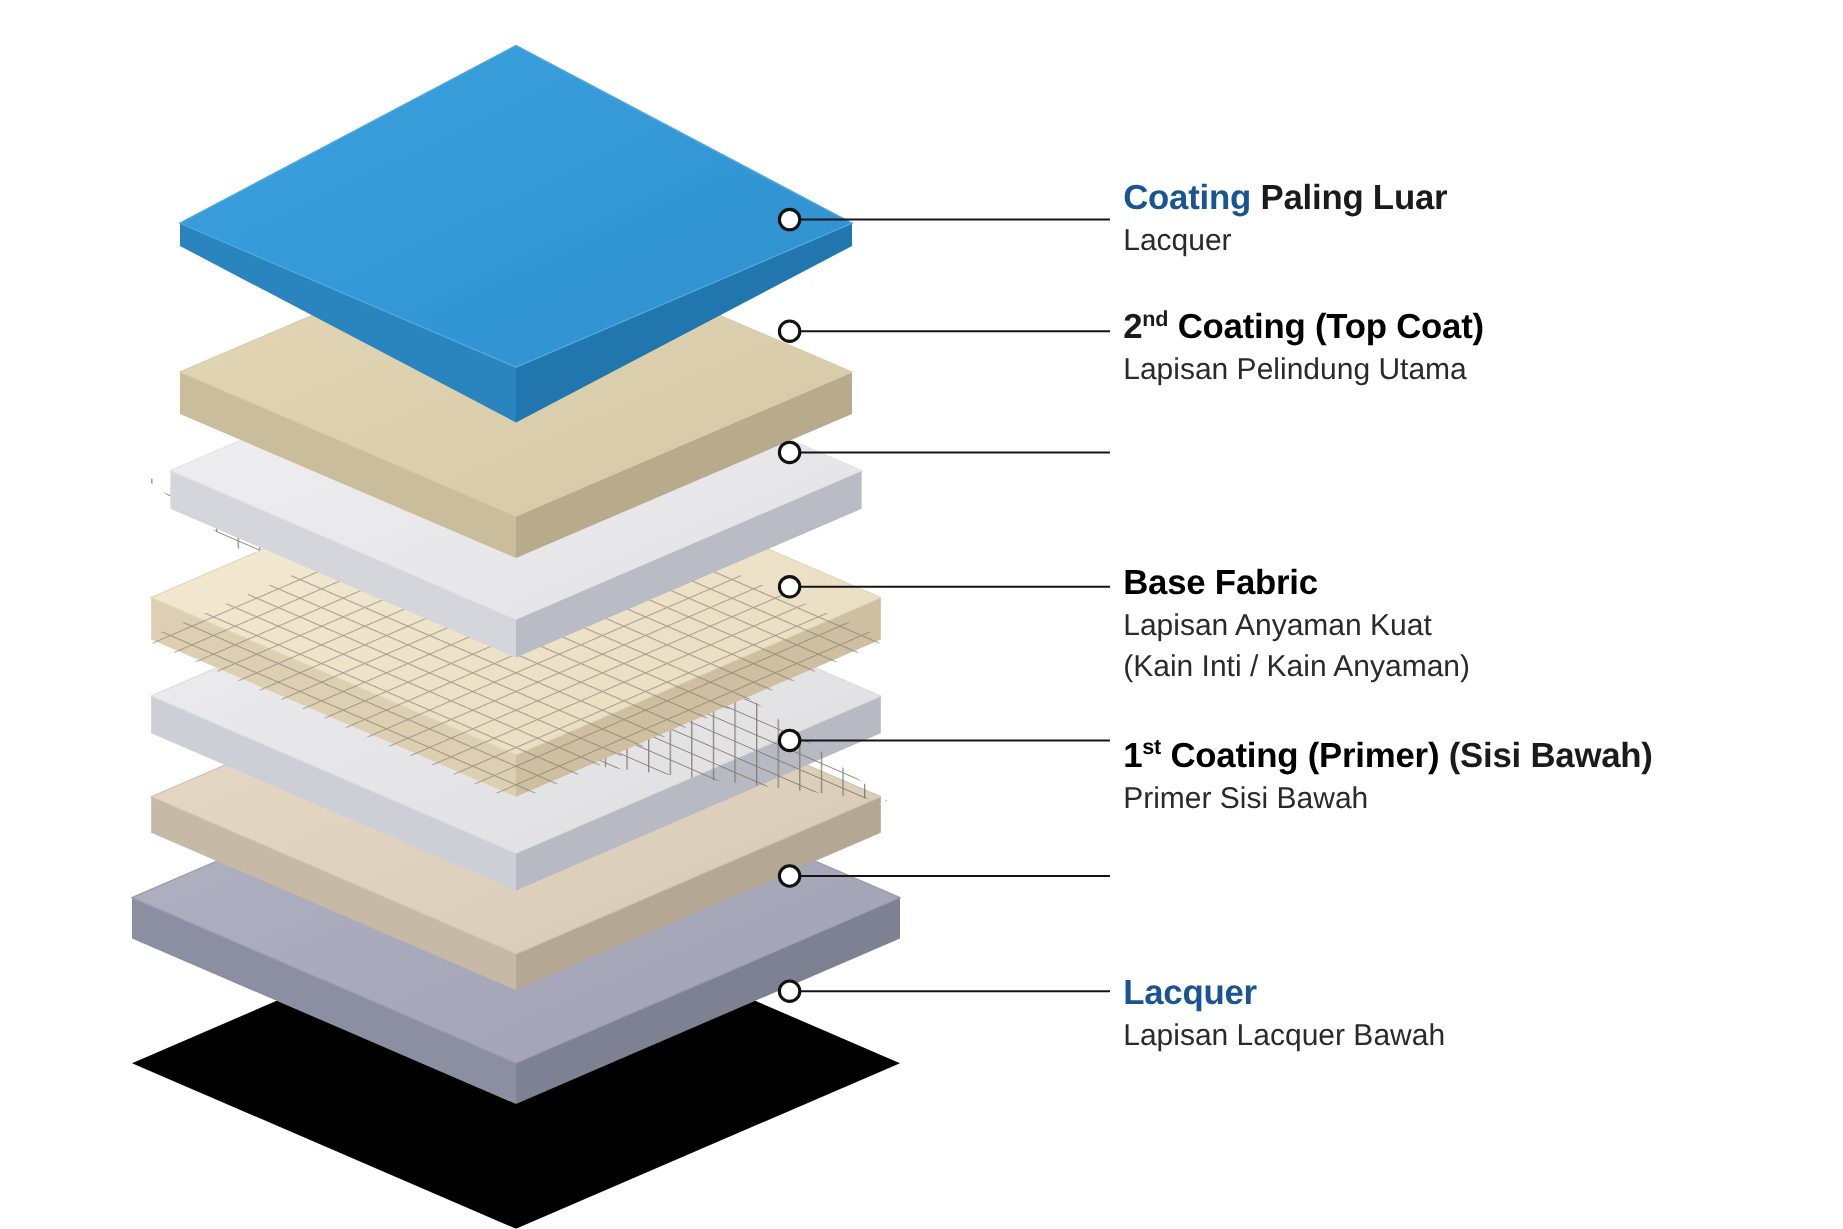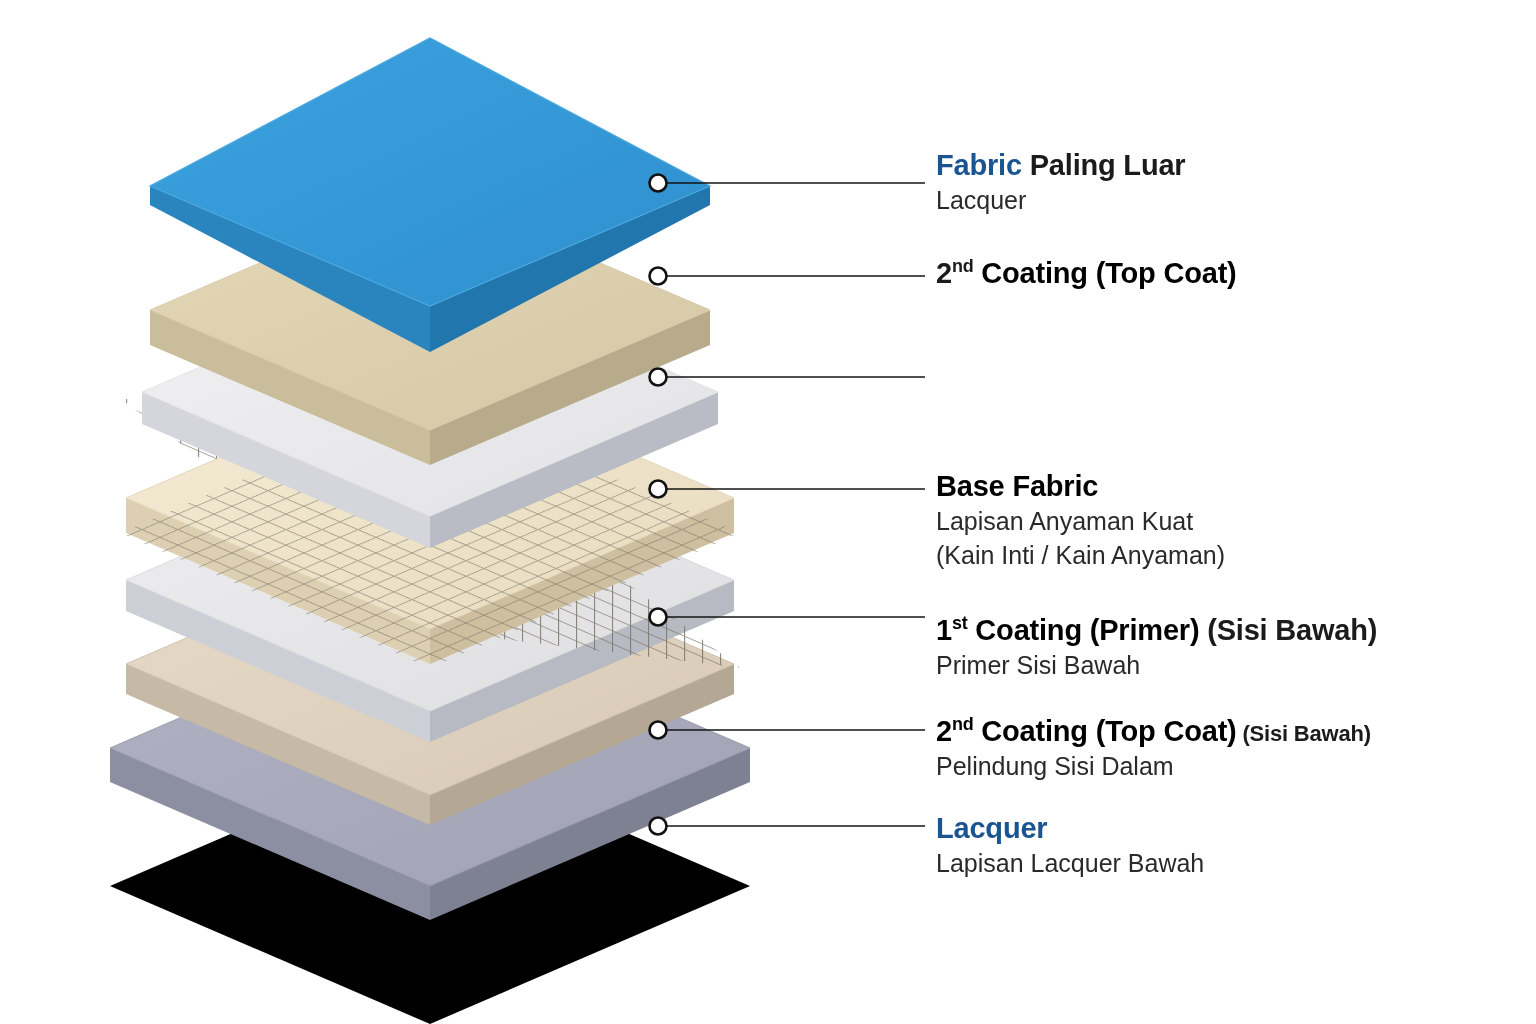--- a/index.html
+++ b/index.html
@@ -159,53 +159,48 @@
       <circle cx="658" cy="617" r="8.5" fill="#ffffff" stroke="#111111" stroke-width="2.6"></circle>
       <circle cx="658" cy="730" r="8.5" fill="#ffffff" stroke="#111111" stroke-width="2.6"></circle>
       <circle cx="658" cy="826" r="8.5" fill="#ffffff" stroke="#111111" stroke-width="2.6"></circle>
     </g>
   </svg>
 
   <div class="labels">
 
     <div class="label-block" style="left:936px;top:148px;">
       <div class="lbl-title">
-        <span class="accent-blue">Fabric</span><span> Paling Luar</span>
+        <span class="accent-blue">Coating</span><span> Paling Luar</span>
       </div>
       <div class="lbl-sub">Lacquer</div>
     </div>
 
     <div class="label-block" style="left:936px;top:256px;">
       <div class="lbl-title">
         <span>2</span><sup>nd</sup><span class="accent-brown"> Coating (Top Coat)</span>
       </div>
+      <div class="lbl-sub">Lapisan Pelindung Utama</div>
     </div>
 
 
     <div class="label-block" style="left:936px;top:469px;">
       <div class="lbl-title">
         <span class="accent-brown">Base Fabric</span>
       </div>
       <div class="lbl-sub">Lapisan Anyaman Kuat</div>
       <div class="lbl-sub">(Kain Inti / Kain Anyaman)</div>
     </div>
 
     <div class="label-block" style="left:936px;top:613px;">
       <div class="lbl-title">
         <span class="accent-brown">1</span><sup class="accent-brown">st</sup><span class="accent-brown"> Coating (Primer)</span><span> (Sisi Bawah)</span>
       </div>
       <div class="lbl-sub">Primer Sisi Bawah</div>
     </div>
 
-    <div class="label-block" style="left:936px;top:714px;">
-      <div class="lbl-title">
-        <span class="accent-brown">2</span><sup class="accent-brown">nd</sup><span class="accent-brown"> Coating (Top Coat)</span><span class="small-suffix"> (Sisi Bawah)</span>
-      </div>
-      <div class="lbl-sub">Pelindung Sisi Dalam</div>
-    </div>
 
     <div class="label-block" style="left:936px;top:811px;">
       <div class="lbl-title">
         <span class="accent-blue">Lacquer</span>
       </div>
       <div class="lbl-sub">Lapisan Lacquer Bawah</div>
     </div>
 
   </div>
 </div>

